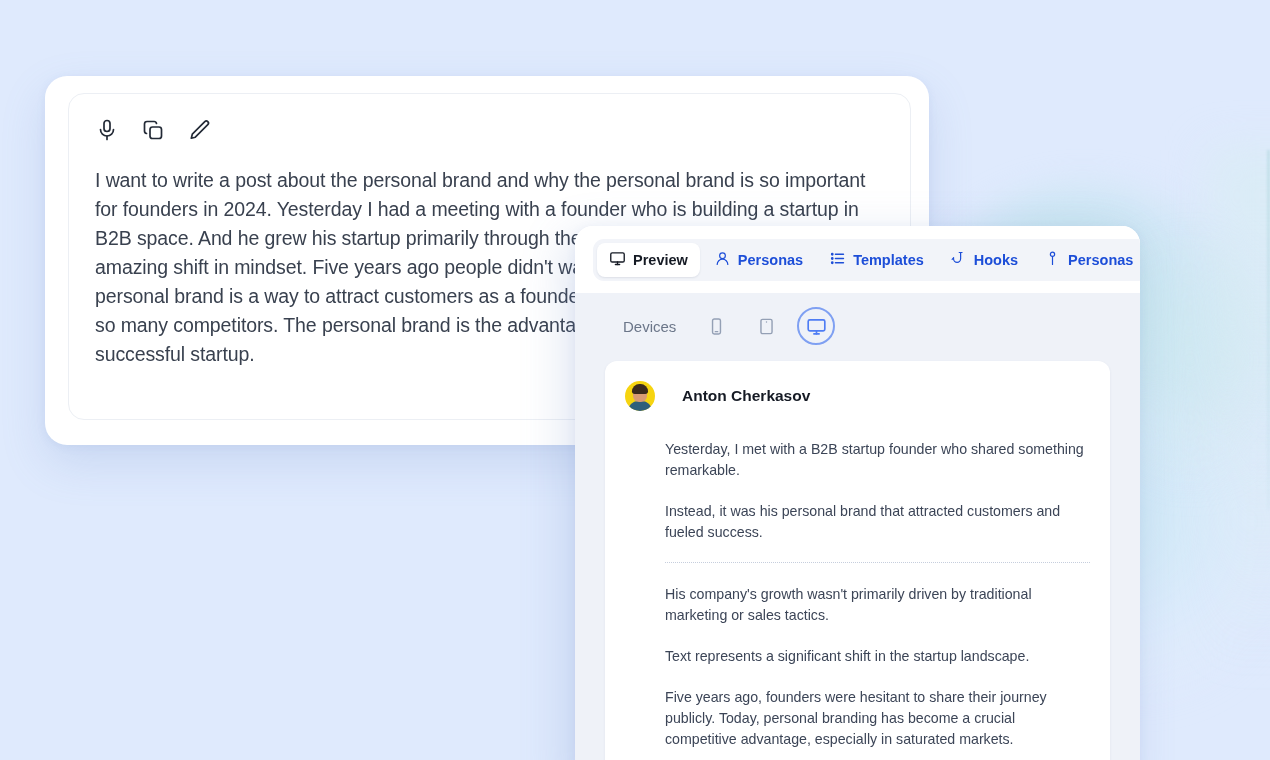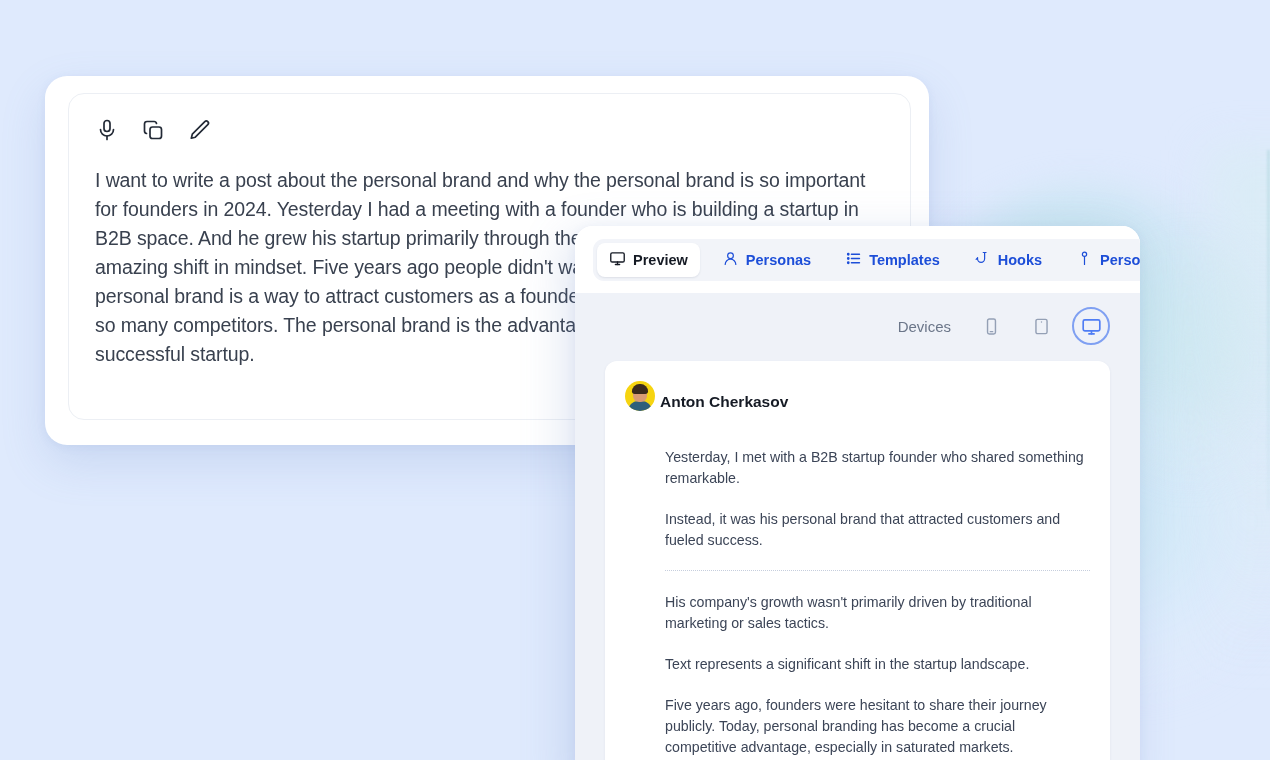--- a/index.html
+++ b/index.html
@@ -105,21 +105,21 @@
   .pp-header {
     background: #ffffff;
     padding: 13px 14px 12px 18px;
   }
   .tabs {
     display: inline-flex;
     align-items: center;
     background: #f2f4f9;
     border-radius: 11px;
     padding: 4px;
-    gap: 10px;
+    gap: 2px;
   }
   .tab {
     display: inline-flex;
     align-items: center;
     gap: 7px;
     padding: 7px 12px;
     border-radius: 8px;
     font-size: 14.5px;
     color: #1d4ed8;
     font-weight: bold;
@@ -138,21 +138,20 @@
     background: #eff2f8;
     height: 100%;
     padding: 14px 30px 0 30px;
   }
   .devices-row {
     display: flex;
     align-items: center;
     gap: 12px;
     margin-bottom: 16px;
     padding-left: 18px;
-    justify-content: flex-end;
   }
   .devices-label {
     font-size: 15px;
     color: #6b7689;
     margin-right: 9px;
   }
   .dev-btn {
     width: 38px; height: 38px;
     display: flex; align-items: center; justify-content: center;
     border-radius: 50%;
@@ -168,23 +167,23 @@
   .post-card {
     background: #ffffff;
     border-radius: 12px;
     padding: 20px 20px 18px 20px;
     box-shadow: 0 1px 3px rgba(40,60,110,0.07);
     height: 420px;
     overflow: hidden;
   }
   .post-head {
     display: flex;
-    align-items: flex-end;
-    gap: 5px;
-    margin-bottom: 36px;
+    align-items: center;
+    gap: 27px;
+    margin-bottom: 28px;
   }
   .avatar {
     width: 30px; height: 30px;
     border-radius: 50%;
     background: #f6d410;
     position: relative;
     overflow: hidden;
     flex-shrink: 0;
   }
   .avatar .hair {

